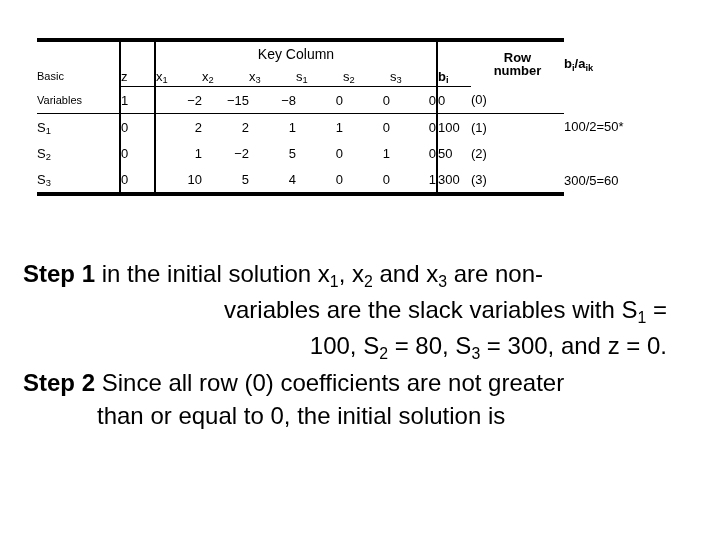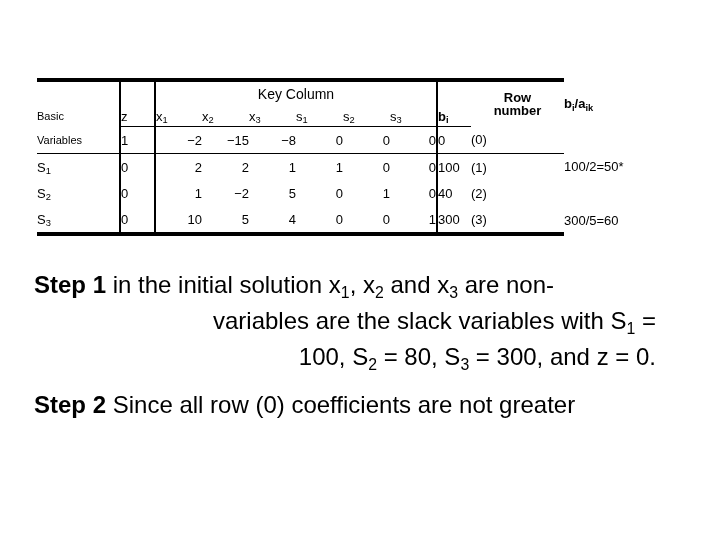--- a/index.html
+++ b/index.html
@@ -16,21 +16,20 @@
     position: relative;
   }
 
   
   #tableau-area {
     position: absolute;
     left: 37px;
     top: 38px;
     width: 648px;
     height: 190px;
-    margin-top: 40px;
   }
 
   table.tableau {
     border-collapse: collapse;
     table-layout: fixed;
     font-size: 13px;
     color: #000;
   }
 
   table.tableau td,
@@ -135,21 +134,21 @@
     color: #000;
   }
   #explain b { font-weight: bold; }
   #explain sub {
     font-size: 0.66em;
     top: 0.34em;
   }
 
   .p-step {
     display: block;
-    margin: 12px;
+    margin: 1px;
   }
   .ln {
     display: block;
     white-space: pre;
   }
   .ln.r { text-align: right; padding-right: 30px; }
   .ln.l { text-align: left; }
   .ln.sp {
     text-align: justify;
     padding-right: 30px;
@@ -243,21 +242,21 @@
 
     <tr>
       <td class="cell-label"><span>S</span><sub>2</sub></td>
       <td class="vline-left cell-num-left">0</td>
       <td class="vline-left cell-num bold">1</td>
       <td class="cell-num">−2</td>
       <td class="cell-num bold">5</td>
       <td class="cell-num">0</td>
       <td class="cell-num bold">1</td>
       <td class="cell-num">0</td>
-      <td class="vline-left cell-num-left">40</td>
+      <td class="vline-left cell-num-left">50</td>
       <td class="ratio-cell bold">(2)</td>
       <td class="ratio-cell"></td>
     </tr>
 
     <tr>
       <td class="cell-label thick-bottom"><span>S</span><sub>3</sub></td>
       <td class="vline-left cell-num-left thick-bottom">0</td>
       <td class="vline-left cell-num bold thick-bottom">10</td>
       <td class="cell-num thick-bottom">5</td>
       <td class="cell-num bold thick-bottom">4</td>
@@ -275,15 +274,16 @@
 <div id="explain">
 
   <div class="p-step">
     <span class="ln l"><b>Step 1</b><span> in the initial solution x</span><sub>1</sub><span>, x</span><sub>2</sub><span> and x</span><sub>3</sub><span> are non-</span></span>
     <span class="ln r"><span>variables are the slack variables with S</span><sub>1</sub><span> =</span></span>
     <span class="ln r"><span>100, S</span><sub>2</sub><span> = 80, S</span><sub>3</sub><span> = 300, and z = 0.</span></span>
   </div>
 
   <div class="p-step">
     <span class="ln l"><b>Step 2</b><span> Since all row (0) coefficients are not greater</span></span>
+    <span class="ln sp">than or equal to 0, the initial solution is</span>
   </div>
 
 </div>
 
 </body></html>

